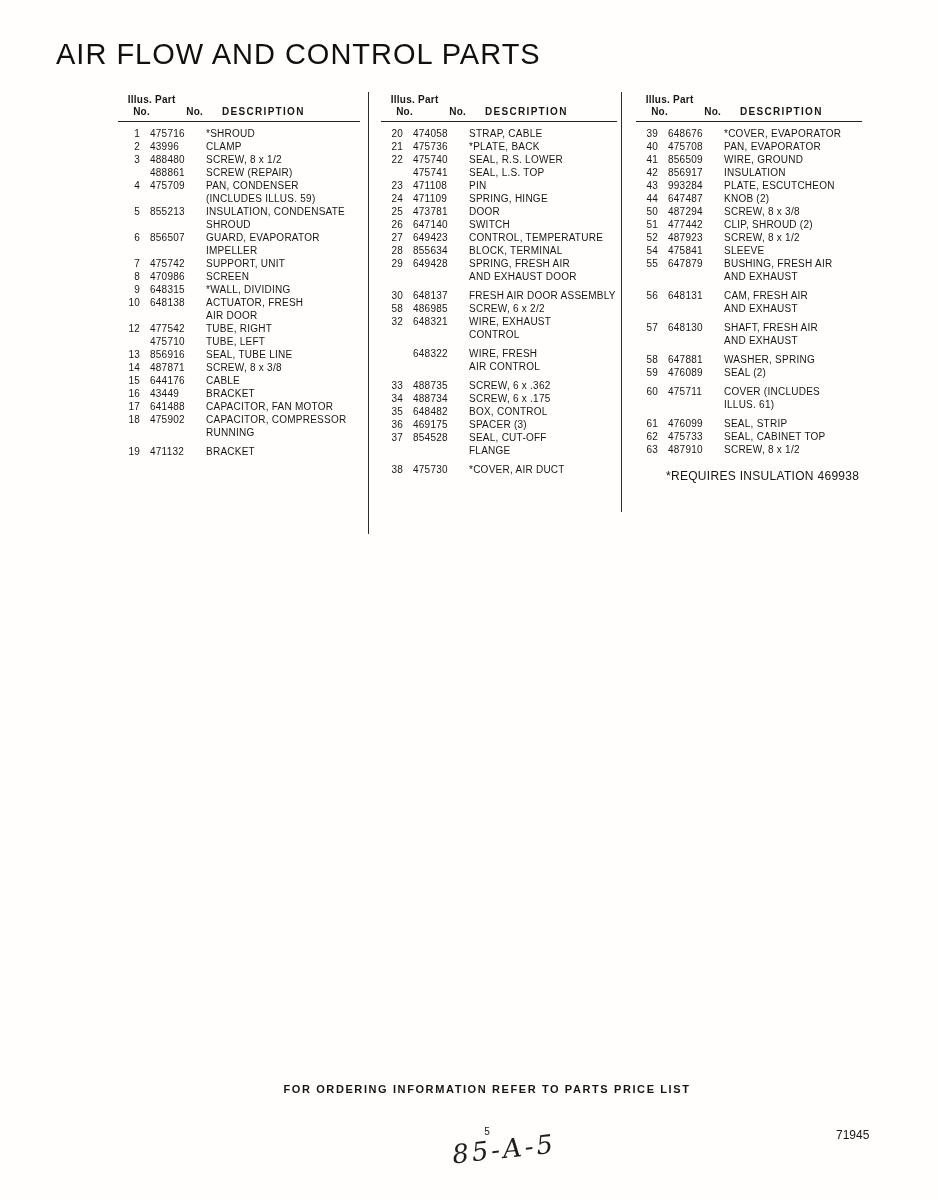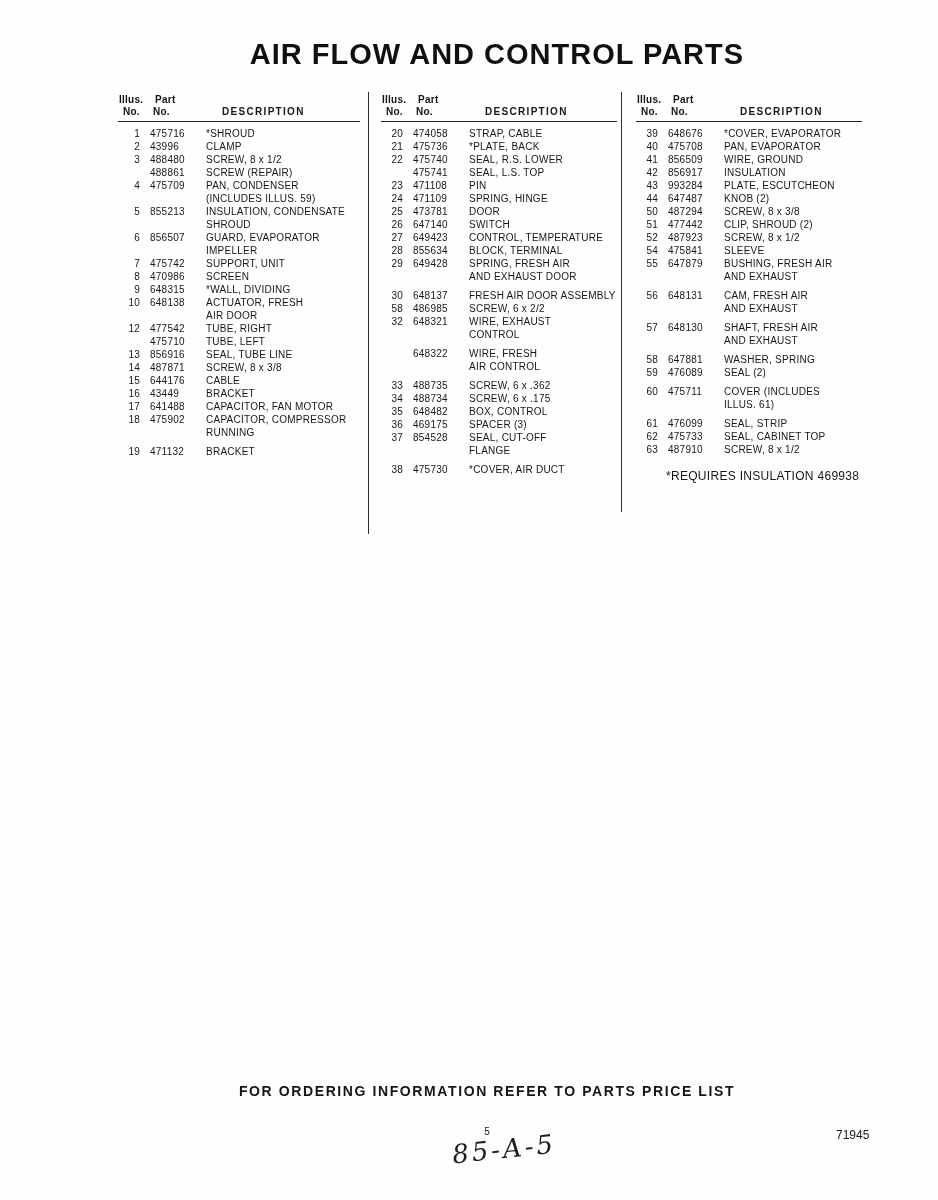--- a/index.html
+++ b/index.html
@@ -20,23 +20,23 @@
     inset: 0;
     background: #fffefd;
   }
   .title {
     position: absolute;
     top: 38px;
     left: 0;
     width: 100%;
     padding-left: 56px;
     box-sizing: border-box;
-    text-align: center;
+    text-align: left;
     font-size: 29px;
-    font-weight: bold;
+    font-weight: normal;
     letter-spacing: 1px;
     color: #101010;
   }
   .subtitle {
     position: absolute;
     top: 79px;
     left: 0;
     width: 100%;
     padding-left: 60px;
     box-sizing: border-box;
@@ -67,21 +67,21 @@
   .col-2 { width: 253px; padding-left: 13px; padding-right: 4px; }
   .col-3 { width: 241px; padding-left: 15px; }
   .col-header {
     font-weight: bold;
     line-height: 12px;
     padding-bottom: 3px;
     border-bottom: 1.7px solid #222222;
     margin-bottom: 5px;
     white-space: nowrap;
   }
-  .col-header .hrow span { display: inline-block; }
+  .col-header .hrow span { display: inline-block; text-align: right; }
   .h-illus { width: 34px; padding-left: 1px; box-sizing: border-box; }
   .h-no1   { width: 32px; padding-left: 5px; box-sizing: border-box; }
   .h-no2   { width: 50px; }
   .h-desc  { margin-left: 16px; letter-spacing: 1.3px; }
   .rows { }
   .prow {
     display: flex;
     height: 13px;
     line-height: 13px;
     white-space: nowrap;
@@ -98,21 +98,21 @@
     letter-spacing: 0.3px;
   }
   .ordering-note {
     position: absolute;
     top: 1083px;
     left: 0;
     width: 100%;
     padding-left: 36px;
     box-sizing: border-box;
     text-align: center;
-    font-size: 14px;
+    font-size: 11px;
     font-weight: bold;
     letter-spacing: 1.6px;
     color: #151515;
   }
   .page-number {
     position: absolute;
     top: 1126px;
     left: 0;
     width: 100%;
     padding-left: 36px;

